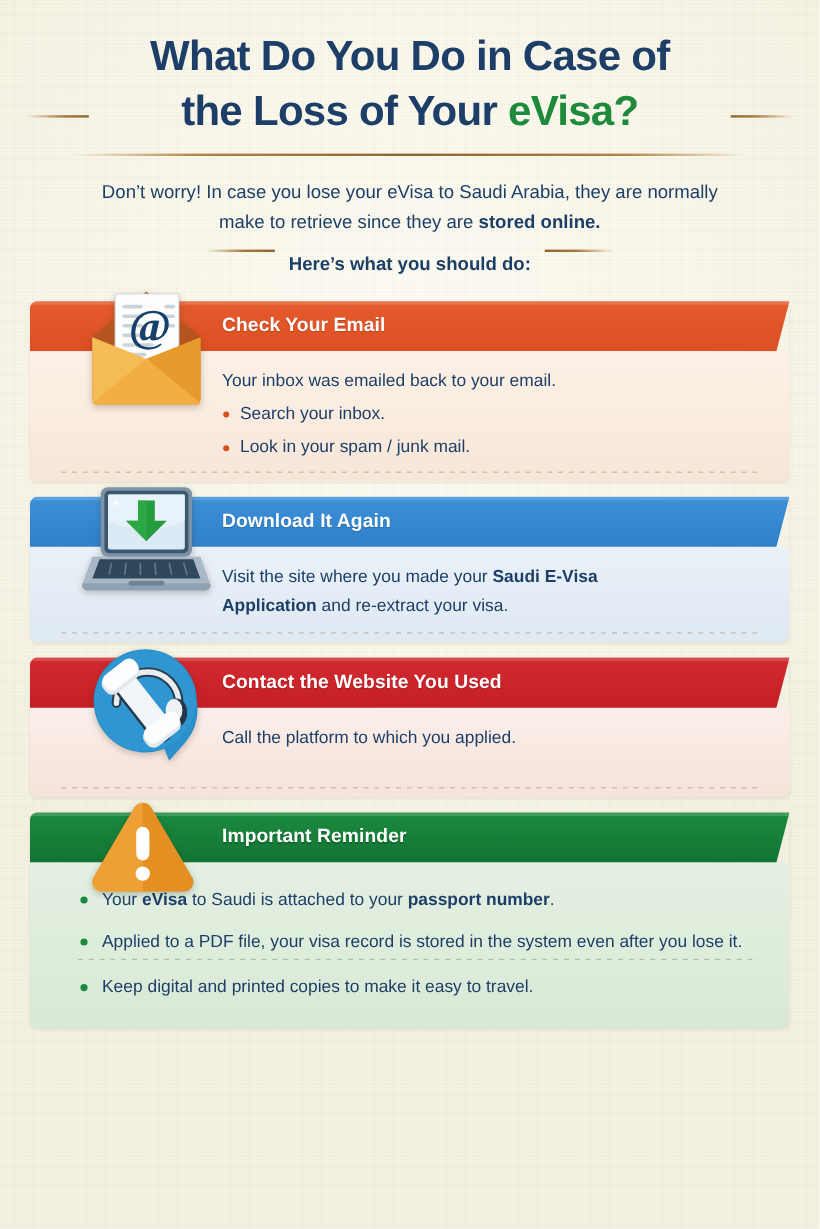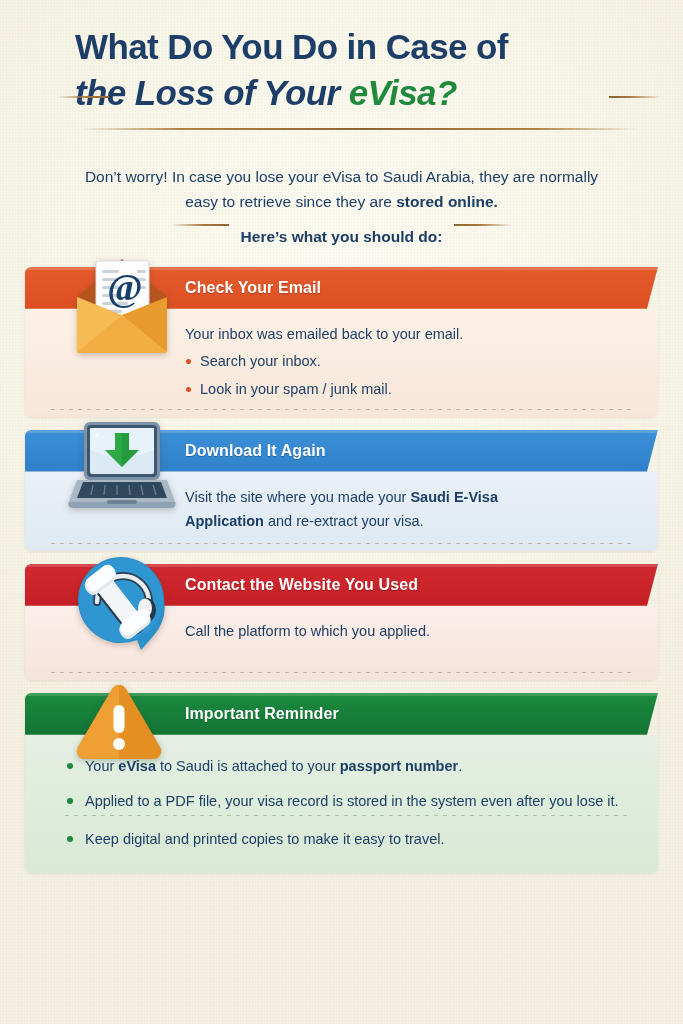--- a/index.html
+++ b/index.html
@@ -32,32 +32,32 @@
 
   .page {
     position: relative;
     z-index: 1;
     width: 683px;
     height: 1024px;
     padding: 0;
   }
 
   
-  .header { padding: 24px 40px 0; text-align: left; margin-left: 35px; }
+  .header { padding: 24px 40px 0; text-align: center; }
 
   .title-line {
     font-family: "Liberation Sans", sans-serif;
     font-weight: bold;
     font-size: 35px;
     line-height: 1.32;
     letter-spacing: -0.6px;
     color: #1d3f67;
     text-shadow: 0 1px 0 rgba(255,255,255,.55);
   }
-  .title-line-2 { position: relative; font-style: italic; }
+  .title-line-2 { position: relative; }
   .evisa-green { color: #1f8a3b; }
 
   
   .rule-flank {
     position: absolute;
     top: 55%;
     width: 52px;
     height: 2px;
     background: linear-gradient(90deg, rgba(150,110,60,0) 0%, #a8793f 60%, #8d6530 100%);
   }
@@ -68,21 +68,21 @@
   .header-divider {
     margin: 12px auto 0;
     width: 560px;
     height: 2px;
     background: linear-gradient(90deg, rgba(168,121,63,0) 0%, #b08445 18%, #8d6530 50%, #b08445 82%, rgba(168,121,63,0) 100%);
   }
 
   
   .intro {
     text-align: center;
-    margin-top: 34px;
+    margin-top: 18px;
     padding: 0 46px;
     color: #1d3f67;
     font-size: 15.5px;
     line-height: 1.62;
   }
   .intro b { font-weight: bold; }
 
   .here-row {
     display: flex;
     align-items: flex-start;
@@ -223,21 +223,21 @@
     <div class="title-line title-line-2">
       <span class="rule-flank left"></span>
       <span>the Loss of Your </span><span class="evisa-green">eVisa?</span>
       <span class="rule-flank right"></span>
     </div>
     <div class="header-divider"></div>
   </div>
 
   <div class="intro">
     <div>Don’t worry! In case you lose your eVisa to Saudi Arabia, they are normally</div>
-    <div><span>easy to retrieve since they are </span><b>stored online.</b></div>
+    <div><span>make to retrieve since they are </span><b>stored online.</b></div>
     <div class="here-row">
       <span class="here-rule"></span>
       <span class="here-text">Here’s what you should do:</span>
       <span class="here-rule r"></span>
     </div>
   </div>
 
   <div class="cards">
 
     <div class="card c-orange">

